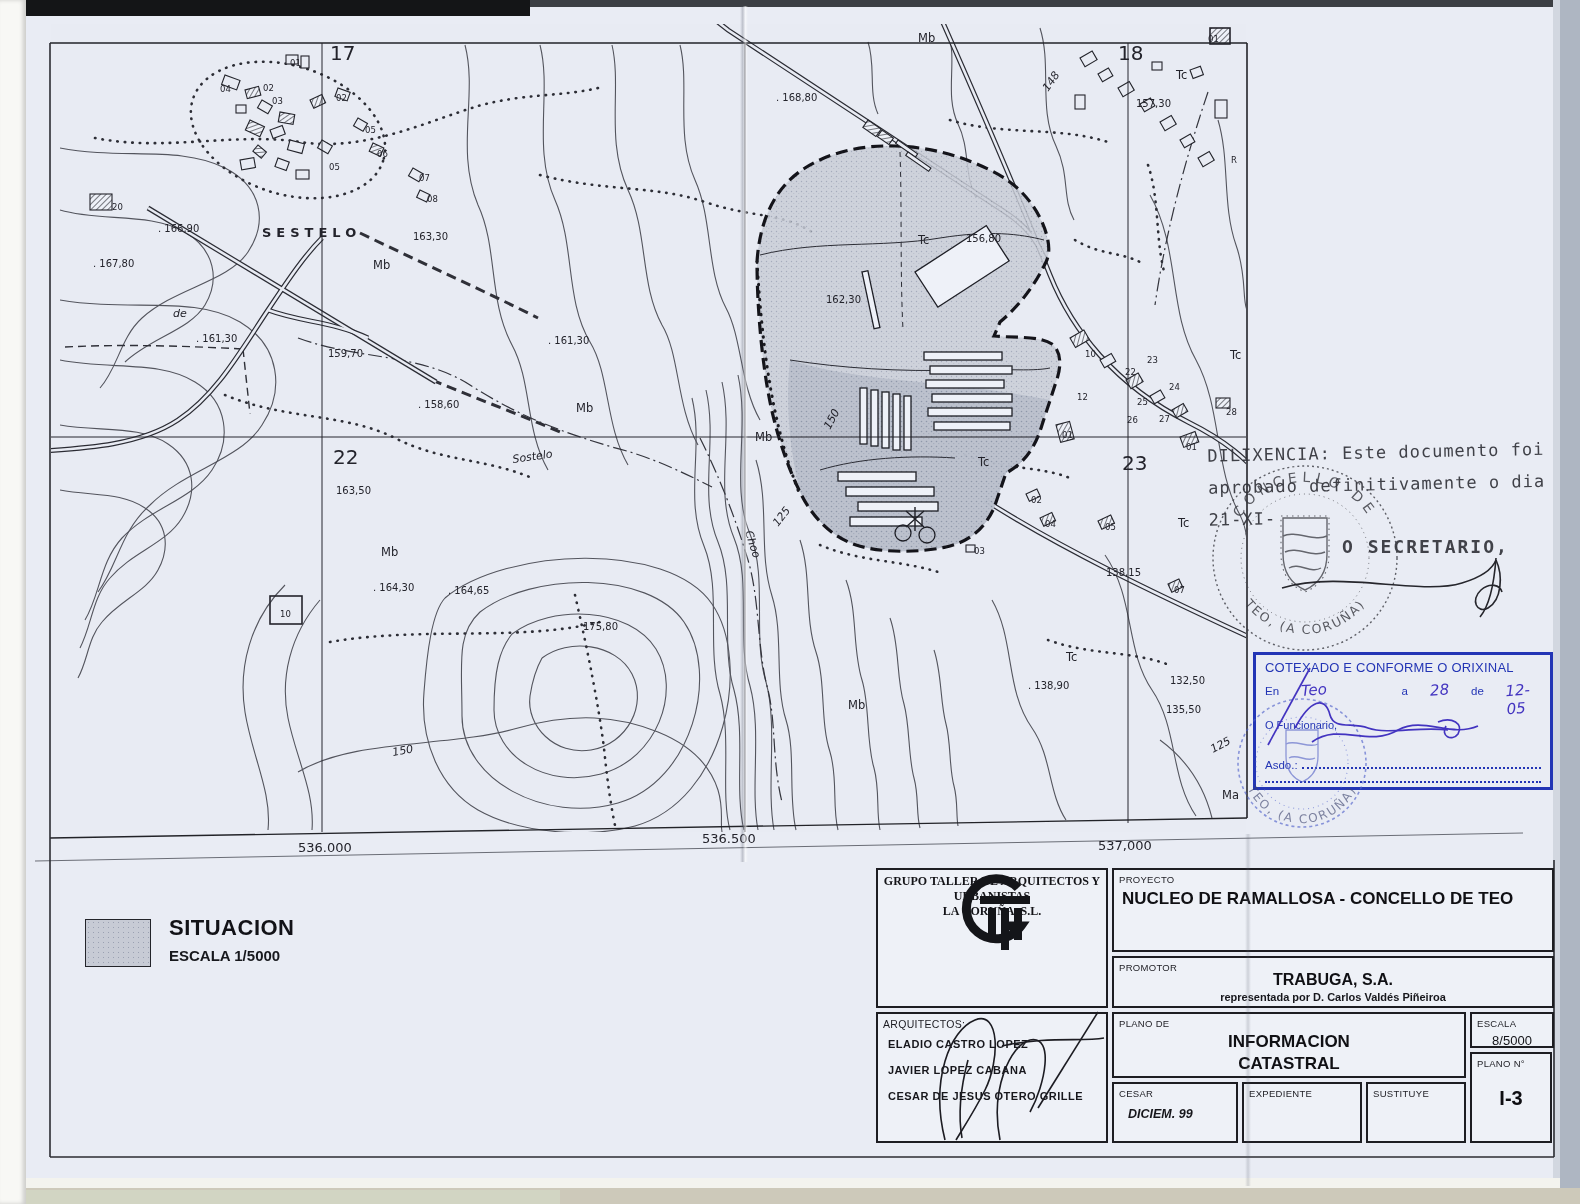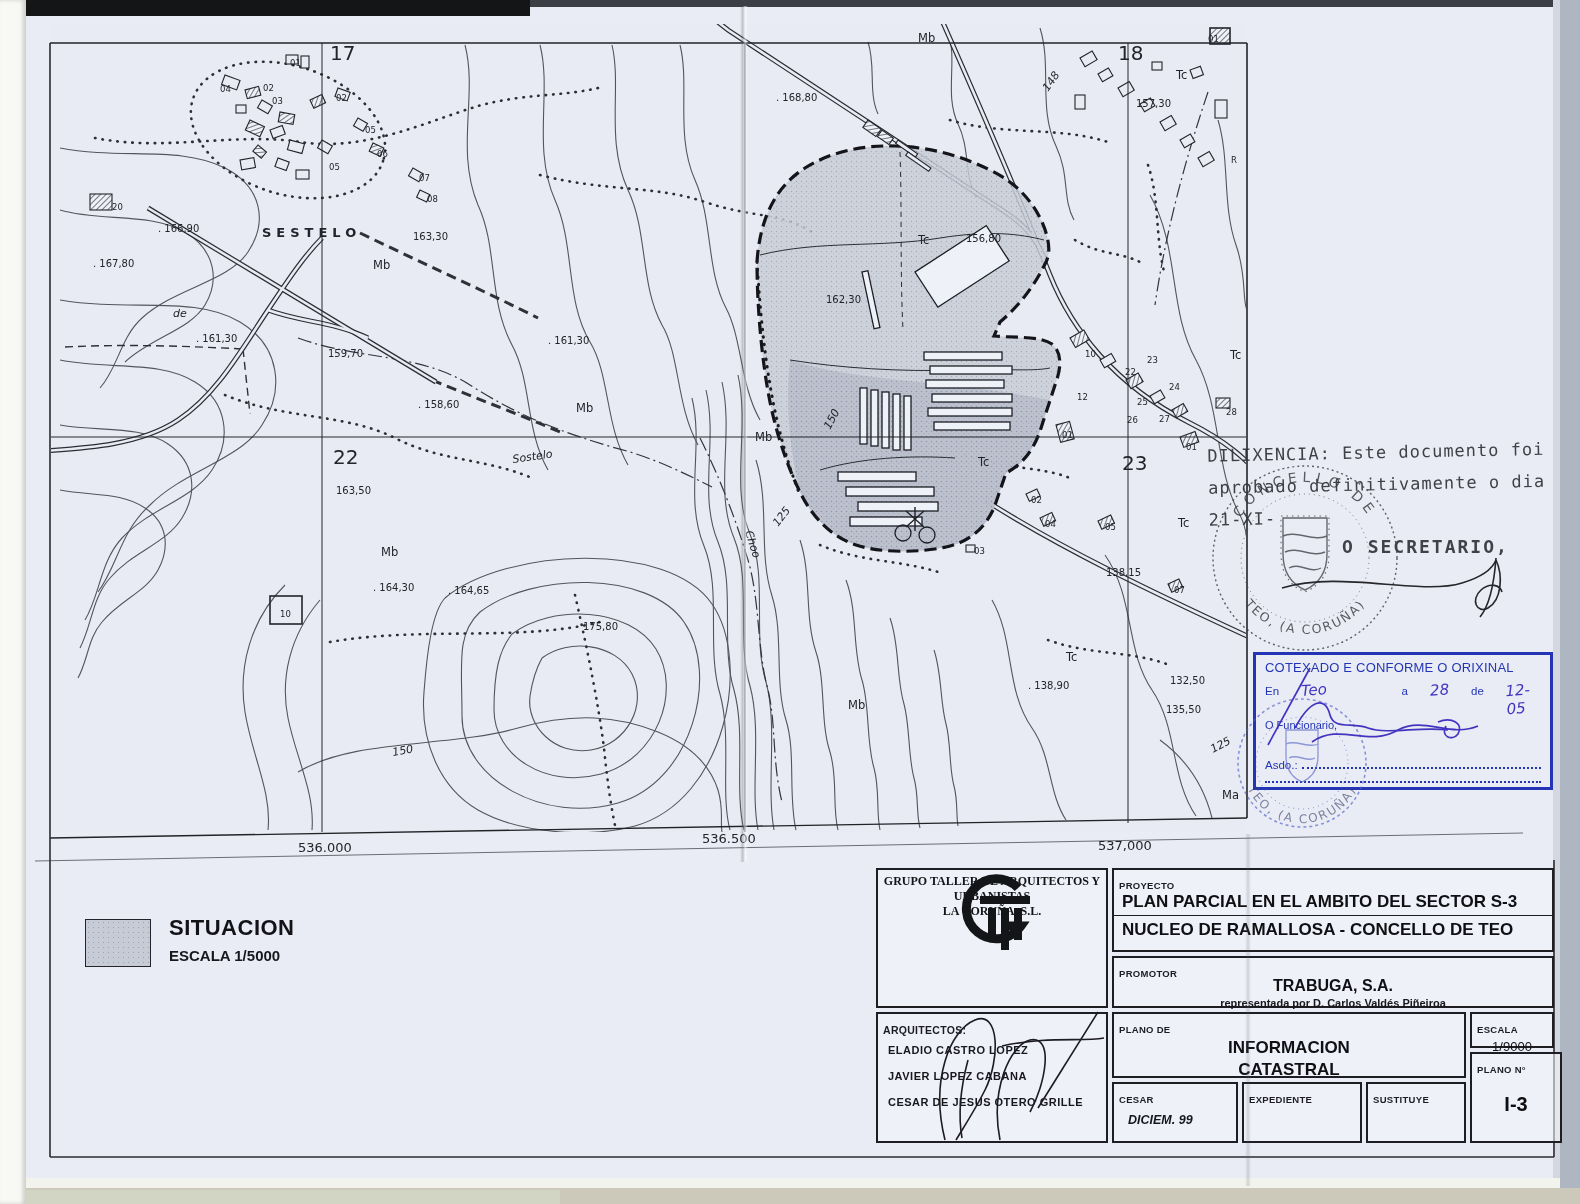--- a/index.html
+++ b/index.html
@@ -51,21 +51,21 @@
 
   
   #legend{left:85px;top:915px;display:flex;gap:18px;}
   #legend .sw{width:64px;height:46px;border:1.5px solid #23242a;margin-top:4px;
     background:#c7cbd5;background-image:radial-gradient(#9aa1b2 .8px,transparent .9px);background-size:5px 5px;}
   #legend .lt1{font-size:22px;font-weight:bold;color:#121217;letter-spacing:.5px;}
   #legend .lt2{font-size:15px;font-weight:bold;color:#17181d;margin-top:6px;}
 
   
   .tb{position:absolute;border:2px solid #1d1d22;box-sizing:border-box;background:rgba(243,245,250,.55);}
-  .tb .lab{font-size:9.5px;color:#1c1c22;padding:10px 0 0 5px;font-weight:bold;letter-spacing:.3px;}
+  .tb .lab{font-size:9.5px;color:#1c1c22;padding:4px 0 0 5px;font-weight:normal;letter-spacing:.3px;}
   #tb-proyecto .t1{font-size:17px;font-weight:bold;color:#101014;padding:1px 8px 3px;border-bottom:1.5px solid #1d1d22;}
   #tb-proyecto .t2{font-size:17px;font-weight:bold;color:#101014;padding:4px 8px;}
   #tb-promotor .p1{font-size:16px;font-weight:bold;text-align:center;color:#101014;margin-top:-2px;}
   #tb-promotor .p2{font-size:11px;font-weight:bold;text-align:center;color:#17171c;margin-top:2px;}
   #tb-planode .v{font-size:17px;font-weight:bold;text-align:center;color:#101014;line-height:22px;margin-top:2px;}
   #tb-escala .v{font-size:13px;text-align:center;color:#141419;margin-top:4px;}
   #tb-planon .v{font-size:20px;font-weight:bold;text-align:center;color:#0e0e12;margin-top:18px;}
   #tb-fecha .v{font-size:12.5px;font-weight:bold;font-style:italic;color:#17171c;padding:8px 0 0 14px;}
   #tb-logo{border:2px solid #1d1d22;}
   #tb-logo .org1{font-family:"Liberation Serif",serif;font-variant:small-caps;font-size:12px;font-weight:bold;
@@ -449,44 +449,43 @@
 
   <div class="overlay tb" id="tb-arq" style="left:876px;top:1012px;width:232px;height:131px;">
     <div class="lab">ARQUITECTOS:</div>
     <div class="an" style="margin-top:8px;">ELADIO CASTRO LOPEZ</div>
     <div class="an">JAVIER LOPEZ CABANA</div>
     <div class="an">CESAR DE JESUS OTERO GRILLE</div>
   </div>
 
   <div class="overlay tb" id="tb-proyecto" style="left:1112px;top:868px;width:442px;height:84px;">
     <div class="lab">PROYECTO</div>
-    <div class="t1">PLAN PARCIAL EN EL AMBITO DEL SECTOR S-3</div>
     <div class="t2">NUCLEO DE RAMALLOSA - CONCELLO DE TEO</div>
   </div>
 
   <div class="overlay tb" id="tb-promotor" style="left:1112px;top:956px;width:442px;height:52px;">
     <div class="lab">PROMOTOR</div>
     <div class="p1">TRABUGA, S.A.</div>
     <div class="p2">representada por D. Carlos Valdés Piñeiroa</div>
   </div>
 
   <div class="overlay tb" id="tb-planode" style="left:1112px;top:1012px;width:354px;height:66px;">
     <div class="lab">PLANO DE</div>
     <div class="v">
       <div>INFORMACION</div>
       <div>CATASTRAL</div>
     </div>
   </div>
 
   <div class="overlay tb" id="tb-escala" style="left:1470px;top:1012px;width:84px;height:36px;">
     <div class="lab">ESCALA</div>
-    <div class="v">1/9000</div>
-  </div>
-
-  <div class="overlay tb" id="tb-planon" style="left:1470px;top:1052px;width:92px;height:91px;">
+    <div class="v">8/5000</div>
+  </div>
+
+  <div class="overlay tb" id="tb-planon" style="left:1470px;top:1052px;width:82px;height:91px;">
     <div class="lab">PLANO N°</div>
     <div class="v">I-3</div>
   </div>
 
   <div class="overlay tb" id="tb-fecha" style="left:1112px;top:1082px;width:126px;height:61px;">
     <div class="lab">CESAR</div>
     <div class="v">DICIEM. 99</div>
   </div>
 
   <div class="overlay tb" id="tb-expediente" style="left:1242px;top:1082px;width:120px;height:61px;">

